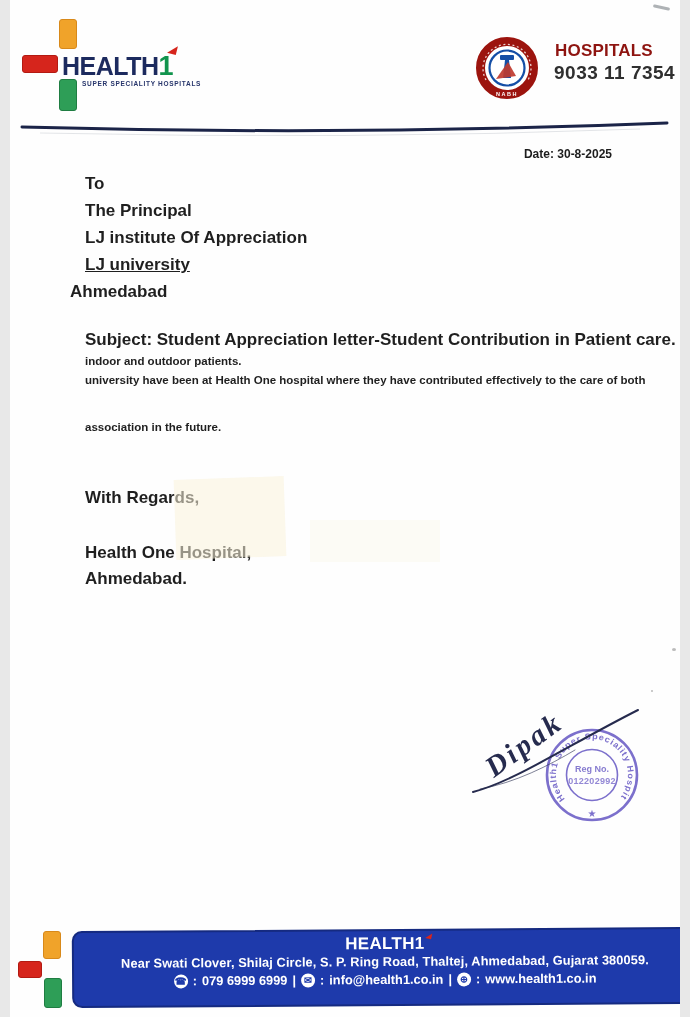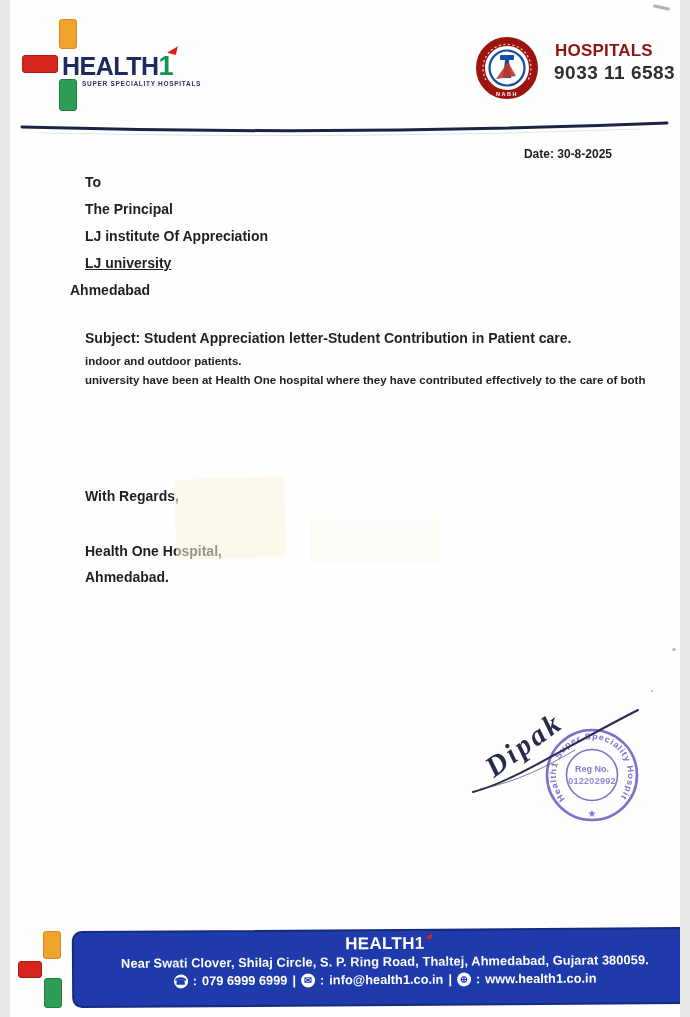--- a/index.html
+++ b/index.html
@@ -33,21 +33,21 @@
     color:#8e1410; letter-spacing:0.2px;
   }
   .emergency-phone {
     position:absolute; left:544px; top:62px; font-size:19px; font-weight:600;
     color:#2f2f2f; letter-spacing:0.5px;
   }
   .nabh-svg { position:absolute; left:463px; top:35px; }
   
   .rule-svg { position:absolute; left:0; top:118px; }
   
-  .lt { position:absolute; font-size:14px; font-weight:600; color:#1f1f1f; white-space:nowrap; }
+  .lt { position:absolute; font-size:17px; font-weight:600; color:#1f1f1f; white-space:nowrap; }
   .date-line { position:absolute; right:68px; top:147px; font-size:12px; font-weight:700; color:#1d1d1d; }
   .rc0 { left:75px; top:174px; }
   .rc1 { left:75px; top:201px; }
   .rc2 { left:75px; top:228px; }
   .rc3 { left:75px; top:255px;text-decoration:underline; }
   .rc4 { left:60px; top:282px; }
   .subject { left:75px; top:330px; }
   .para { position:absolute; left:75px; }
   .para div { font-size:11.5px; font-weight:600; color:#1f1f1f; line-height:19px; white-space:nowrap; }
   .para1 { top:352px; }
@@ -107,21 +107,21 @@
     <circle cx="34" cy="33" r="26.5" fill="#ffffff" stroke="#9c140e" stroke-width="9"></circle>
     <path d="M 13,45 A 24,24 0 1 1 55,45" fill="none" stroke="rgba(255,255,255,0.8)" stroke-width="1.3" stroke-dasharray="2 2.6"></path>
     <circle cx="34" cy="33" r="17.5" fill="#ffffff" stroke="#144ea6" stroke-width="2.2"></circle>
     <rect x="27" y="20" width="14" height="5" rx="1" fill="#144ea6"></rect>
     <polygon points="32,25 36,25 38,43 30,43" fill="#144ea6"></polygon>
     <polygon points="35,27 23,44 43,41" fill="#bf3a2e" opacity="0.92"></polygon>
     <text x="34" y="61" text-anchor="middle" font-size="5.5" font-weight="bold" fill="#ffffff" letter-spacing="1.5">NABH</text>
   </svg>
 
   <div class="emergency-label">HOSPITALS</div>
-  <div class="emergency-phone">9033 11 6583</div>
+  <div class="emergency-phone">9033 11 7354</div>
 
   <svg class="rule-svg" width="690" height="24" viewBox="0 0 690 24">
     <path d="M 12,9 Q 340,18 657,5" fill="none" stroke="#1b2448" stroke-width="3" stroke-linecap="round"></path>
     <path d="M 30,15 Q 340,22 630,11" fill="none" stroke="#9aa0ad" stroke-width="0.8" opacity="0.35"></path>
   </svg>
 
   <div class="date-line">Date: 30-8-2025</div>
 
   <div class="lt rc0">To</div>
   <div class="lt rc1">The Principal</div>
@@ -130,20 +130,21 @@
   <div class="lt rc4">Ahmedabad</div>
 
   <div class="lt subject">Subject: Student Appreciation letter-Student Contribution in Patient care.</div>
 
   <div class="para para1">
     <div>indoor and outdoor patients.</div>
     <div>university have been at Health One hospital where they have contributed effectively to the care of both</div>
   </div>
 
   <div class="para para2">
+    <div>association in the future.</div>
   </div>
 
   <div class="lt closing">With Regards,</div>
   <div class="lt org">Health One Hospital,</div>
   <div class="lt city">Ahmedabad.</div>
 
   <div class="artifact cream1"></div>
   <div class="artifact cream2"></div>
   <div class="artifact corner-dash"></div>
   <div class="artifact speck1"></div>

